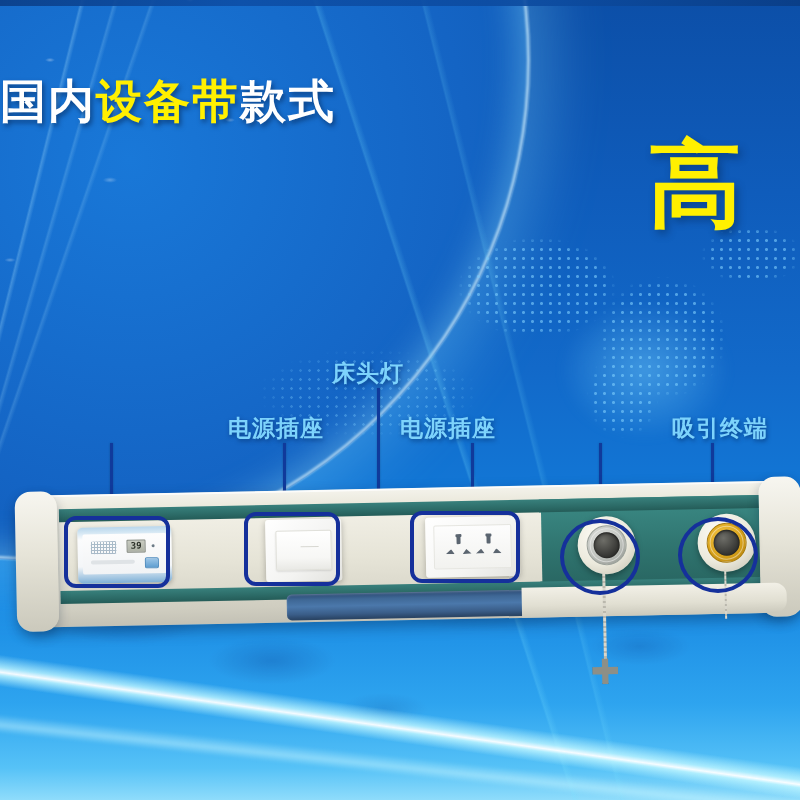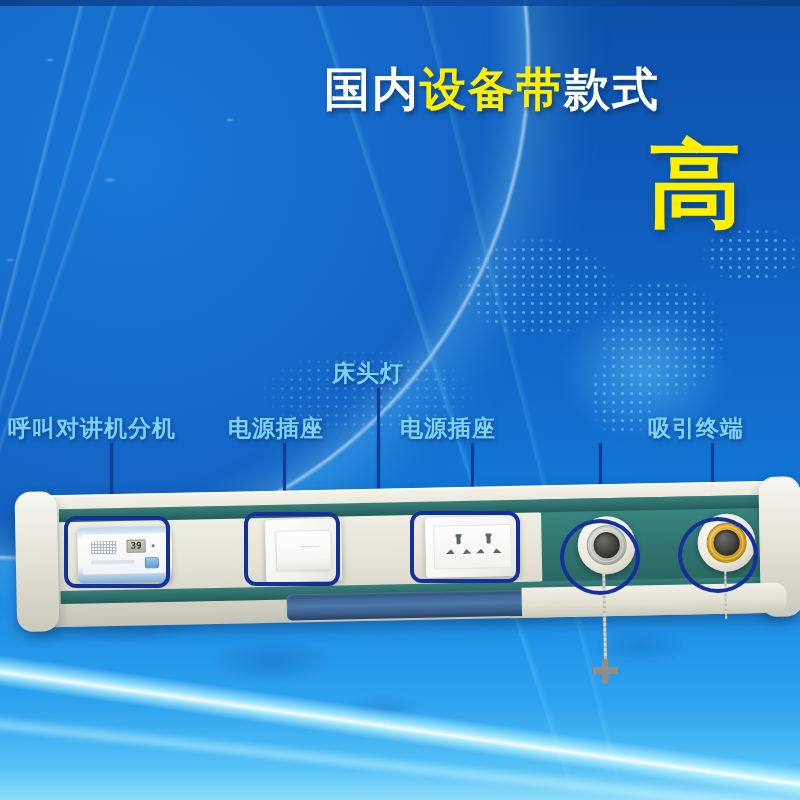--- a/index.html
+++ b/index.html
@@ -122,22 +122,22 @@
     opacity:.6;
   }
   .glowspot{
     position:absolute; left:560px; top:300px; width:170px; height:140px;
     background:radial-gradient(ellipse at center, rgba(120,210,255,.45), rgba(120,210,255,0) 70%);
     filter:blur(6px);
   }
 
   
   .headline{
-    position:absolute; left:0; top:66px; width:660px;
-    text-align:right;
+    position:absolute; left:0; top:78px; width:660px;
+    text-align:left;
     font-family:"DejaVu Sans","Liberation Sans",sans-serif;
   }
   .hl-row1{
     font-size:46px; font-weight:bold; letter-spacing:2px; line-height:1;
     white-space:nowrap;
   }
   .hl-w{ color:#ffffff; text-shadow:2px 3px 5px rgba(3,30,70,.55); }
   .hl-y{ color:#fff000; text-shadow:2px 3px 5px rgba(3,30,70,.55); }
   .hl-row2{
     position:absolute; left:360px; top:92px;
@@ -382,25 +382,24 @@
   <div class="streak-lo2"></div>
   <div class="bg-topband"></div>
 
   <div class="headline">
     <div class="hl-row1">
       <span class="hl-w">国内</span><span class="hl-y">设备带</span><span class="hl-w">款式</span>
     </div>
   </div>
   <div class="hl-big">高</div>
 
-  <div class="callout" style="left:8px;  top:413px;">呼叫对讲机分机</div>
   <div class="callout" style="left:228px; top:413px;">电源插座</div>
   <div class="callout" style="left:332px; top:358px;">床头灯</div>
   <div class="callout" style="left:400px; top:413px;">电源插座</div>
-  <div class="callout" style="left:648px; top:413px;">吸引终端</div>
+  <div class="callout" style="left:672px; top:413px;">吸引终端</div>
 
   <div class="leader" style="left:110px; top:443px; height:78px;"></div>
   <div class="leader" style="left:283px; top:443px; height:75px;"></div>
   <div class="leader" style="left:377px; top:388px; height:218px;"></div>
   <div class="leader" style="left:471px; top:443px; height:73px;"></div>
   <div class="leader" style="left:599px; top:443px; height:78px;"></div>
   <div class="leader" style="left:711px; top:443px; height:76px;"></div>
 
   <div class="unit-wrap">
     <div class="unit-body"></div>

